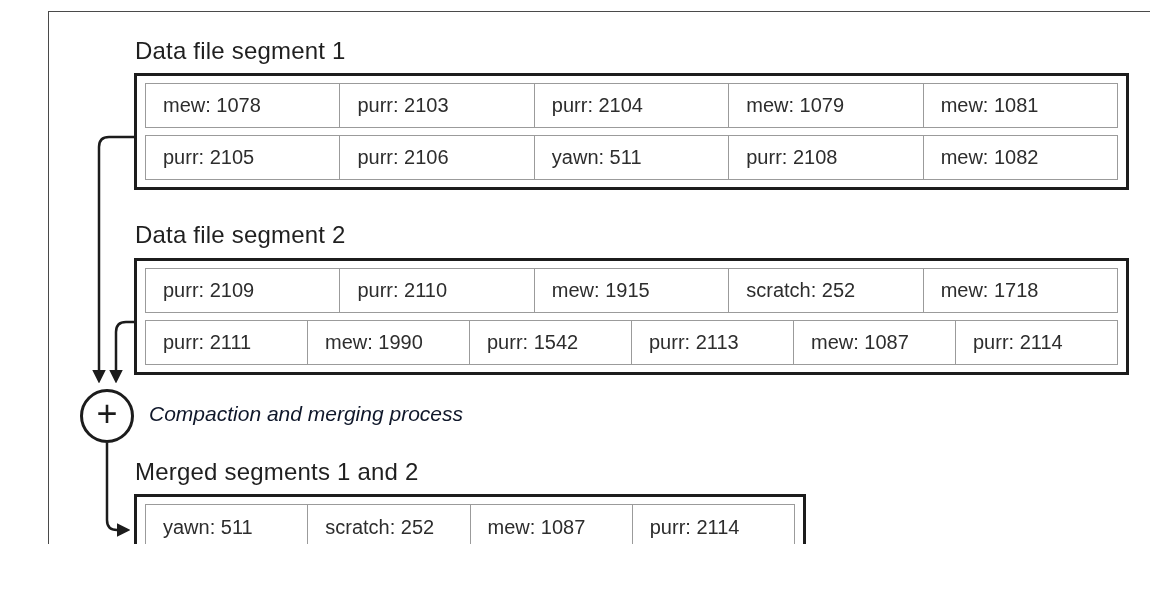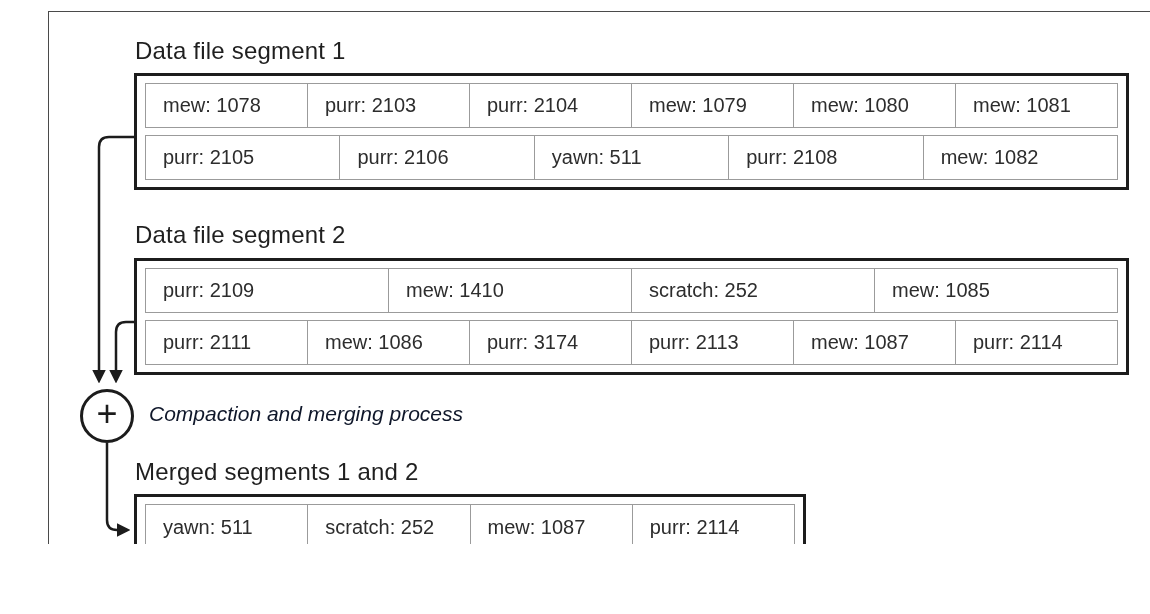--- a/index.html
+++ b/index.html
@@ -113,44 +113,44 @@
     <path d="M76,443 L76,520 Q76,530 86,530 L96,530" fill="none" stroke="#1c1c1c" stroke-width="2.5" marker-end="url(#ah)"></path>
   </svg>
 
   <div class="seg-title" style="left:104px; top:37px;">Data file segment 1</div>
   <div class="segbox" style="left:103px; top:73px; width:995px; height:117px;">
     <div class="rec-row">
       <div class="rec-cell">mew: 1078</div>
       <div class="rec-cell">purr: 2103</div>
       <div class="rec-cell">purr: 2104</div>
       <div class="rec-cell">mew: 1079</div>
-      <div class="rec-cell">mew: 1080</div>
       <div class="rec-cell">mew: 1081</div>
     </div>
     <div class="rec-row">
       <div class="rec-cell">purr: 2105</div>
       <div class="rec-cell">purr: 2106</div>
       <div class="rec-cell">yawn: 511</div>
       <div class="rec-cell">purr: 2108</div>
       <div class="rec-cell">mew: 1082</div>
     </div>
   </div>
 
   <div class="seg-title" style="left:104px; top:221px;">Data file segment 2</div>
   <div class="segbox" style="left:103px; top:258px; width:995px; height:117px;">
     <div class="rec-row">
       <div class="rec-cell">purr: 2109</div>
-      <div class="rec-cell">mew: 1410</div>
+      <div class="rec-cell">purr: 2110</div>
+      <div class="rec-cell">mew: 1915</div>
       <div class="rec-cell">scratch: 252</div>
-      <div class="rec-cell">mew: 1085</div>
+      <div class="rec-cell">mew: 1718</div>
     </div>
     <div class="rec-row">
       <div class="rec-cell">purr: 2111</div>
-      <div class="rec-cell">mew: 1086</div>
-      <div class="rec-cell">purr: 3174</div>
+      <div class="rec-cell">mew: 1990</div>
+      <div class="rec-cell">purr: 1542</div>
       <div class="rec-cell">purr: 2113</div>
       <div class="rec-cell">mew: 1087</div>
       <div class="rec-cell">purr: 2114</div>
     </div>
   </div>
 
   <div class="plus-circle">
     <span class="plus-glyph">+</span>
   </div>
   <div class="caption">Compaction and merging process</div>

